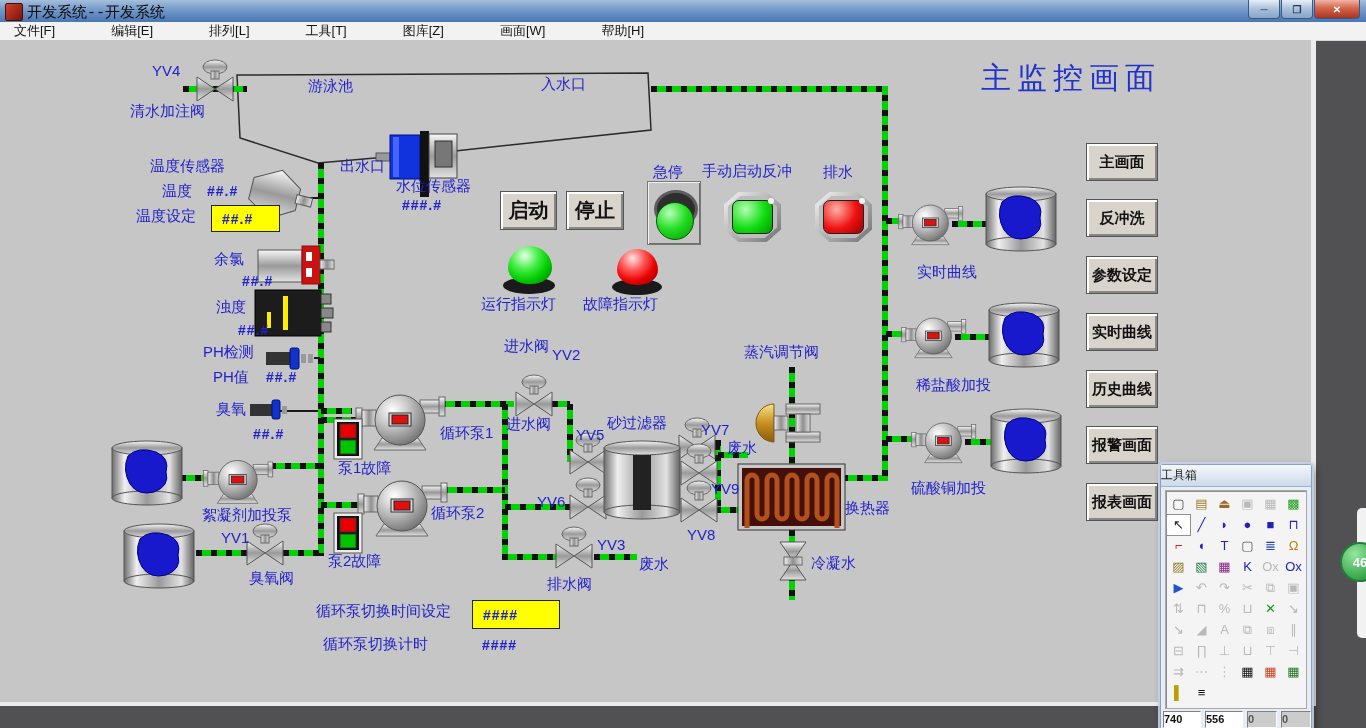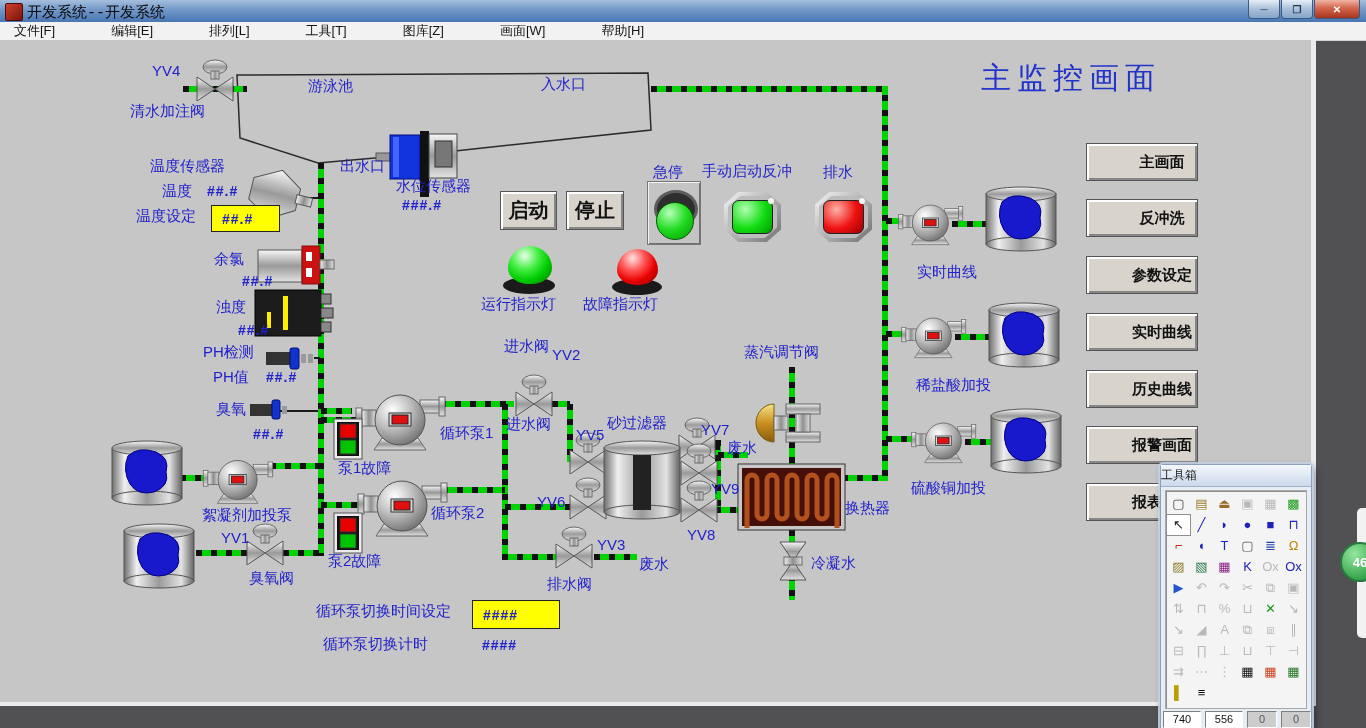--- a/index.html
+++ b/index.html
@@ -27,21 +27,21 @@
   
   .lbl{position:absolute;color:#2222cc;font-size:15px;white-space:nowrap;}
   .val{position:absolute;color:#2222cc;font-size:14px;font-weight:bold;white-space:nowrap;letter-spacing:1px;}
   .title-big{position:absolute;color:#2233cc;font-size:30px;letter-spacing:6px;white-space:nowrap;}
   .ybox{position:absolute;background:#ffff00;border:1px solid #222;color:#2222cc;font-weight:bold;
         font-size:14px;display:flex;align-items:center;padding-left:10px;letter-spacing:1px;}
   
   .pbtn{position:absolute;background:#d8d4cc;border:1px solid #555;
         box-shadow:inset 2px 2px 0 #fff,inset -2px -2px 0 #878787;
         font-size:20px;font-weight:bold;color:#111;display:flex;align-items:center;justify-content:center;cursor:pointer;}
-  .navbtn{font-size:15px;padding-left:40px;}
+  .navbtn{font-size:15px;}
   
   .ledbase{position:absolute;background:#1a1a1a;border-radius:50%;}
   .led{position:absolute;border-radius:50% 50% 46% 46%/58% 58% 42% 42%;}
   .led.green{background:radial-gradient(circle at 38% 26%,#eaffea,#44ee44 35%,#00cc00 62%,#007700);}
   .led.red{background:radial-gradient(circle at 38% 26%,#ffe2e2,#ff5050 35%,#e80000 62%,#8a0000);}
   .estop{position:absolute;background:#c4c4c4;border:1px solid #777;
          box-shadow:inset 1px 1px 0 #f2f2f2,inset -1px -1px 0 #6e6e6e;}
   .estop .ring{position:absolute;left:6px;top:8px;width:38px;height:32px;border-radius:50%;
                background:#2e2e2e;border:3px solid #5c5c5c;}
   .estop .mush{position:absolute;left:8px;top:20px;width:36px;height:36px;border-radius:50%;
@@ -62,22 +62,22 @@
            box-shadow:0 0 0 2px rgba(196,210,228,.9),3px 4px 8px rgba(0,0,0,.45);}
   .tb-title{height:21px;display:flex;align-items:center;font-size:12px;color:#1a1a1a;
             background:linear-gradient(#f4f8fc,#ccd9ea);border-bottom:1px solid #9fb2c8;}
   .tb-body{position:absolute;left:4px;top:25px;right:4px;bottom:20px;background:#f4f4f4;
            border:1px solid #a8a8a8;box-shadow:inset 1px 1px 0 #8f8f8f;padding:3px 1px;overflow:hidden;}
   .tb-grid{display:grid;grid-template-columns:repeat(6,1fr);row-gap:1px;}
   .tbi{height:20px;line-height:20px;font-size:13px;text-align:center;color:#333;cursor:pointer;}
   .tbi.dim{color:#b9b9b9;}
   .tbi.sel{background:#fff;outline:1px solid #8f8f8f;}
   .tb-status{position:absolute;left:2px;bottom:1px;display:flex;gap:4px;}
-  .tb-status div{height:15px;line-height:15px;font-size:11px;text-align:center;
-                 border:1px solid;border-color:#808080 #fff #fff #808080;}
+  .tb-status div{height:15px;line-height:15px;font-size:11px;text-align:left;
+                 border:1px solid;border-color:#808080 #fff #fff #808080;font-weight:bold;}
   .s-a{background:#fff;color:#111;width:36px;}
   .s-b{background:#cccccc;color:#555;width:28px;}
   
   .badge-strip{position:absolute;left:1357px;top:508px;width:9px;height:130px;background:#f2f2f2;
                border-radius:5px 0 0 5px;}
   .badge{position:absolute;left:1340px;top:542px;width:36px;height:36px;border-radius:50%;
          background:radial-gradient(circle at 35% 28%,#93e69e,#3aa84f 68%,#2c8440);
          border:2px solid #287a3c;color:#fff;font-size:13px;font-weight:bold;
          display:flex;align-items:center;justify-content:center;}
 </style>

